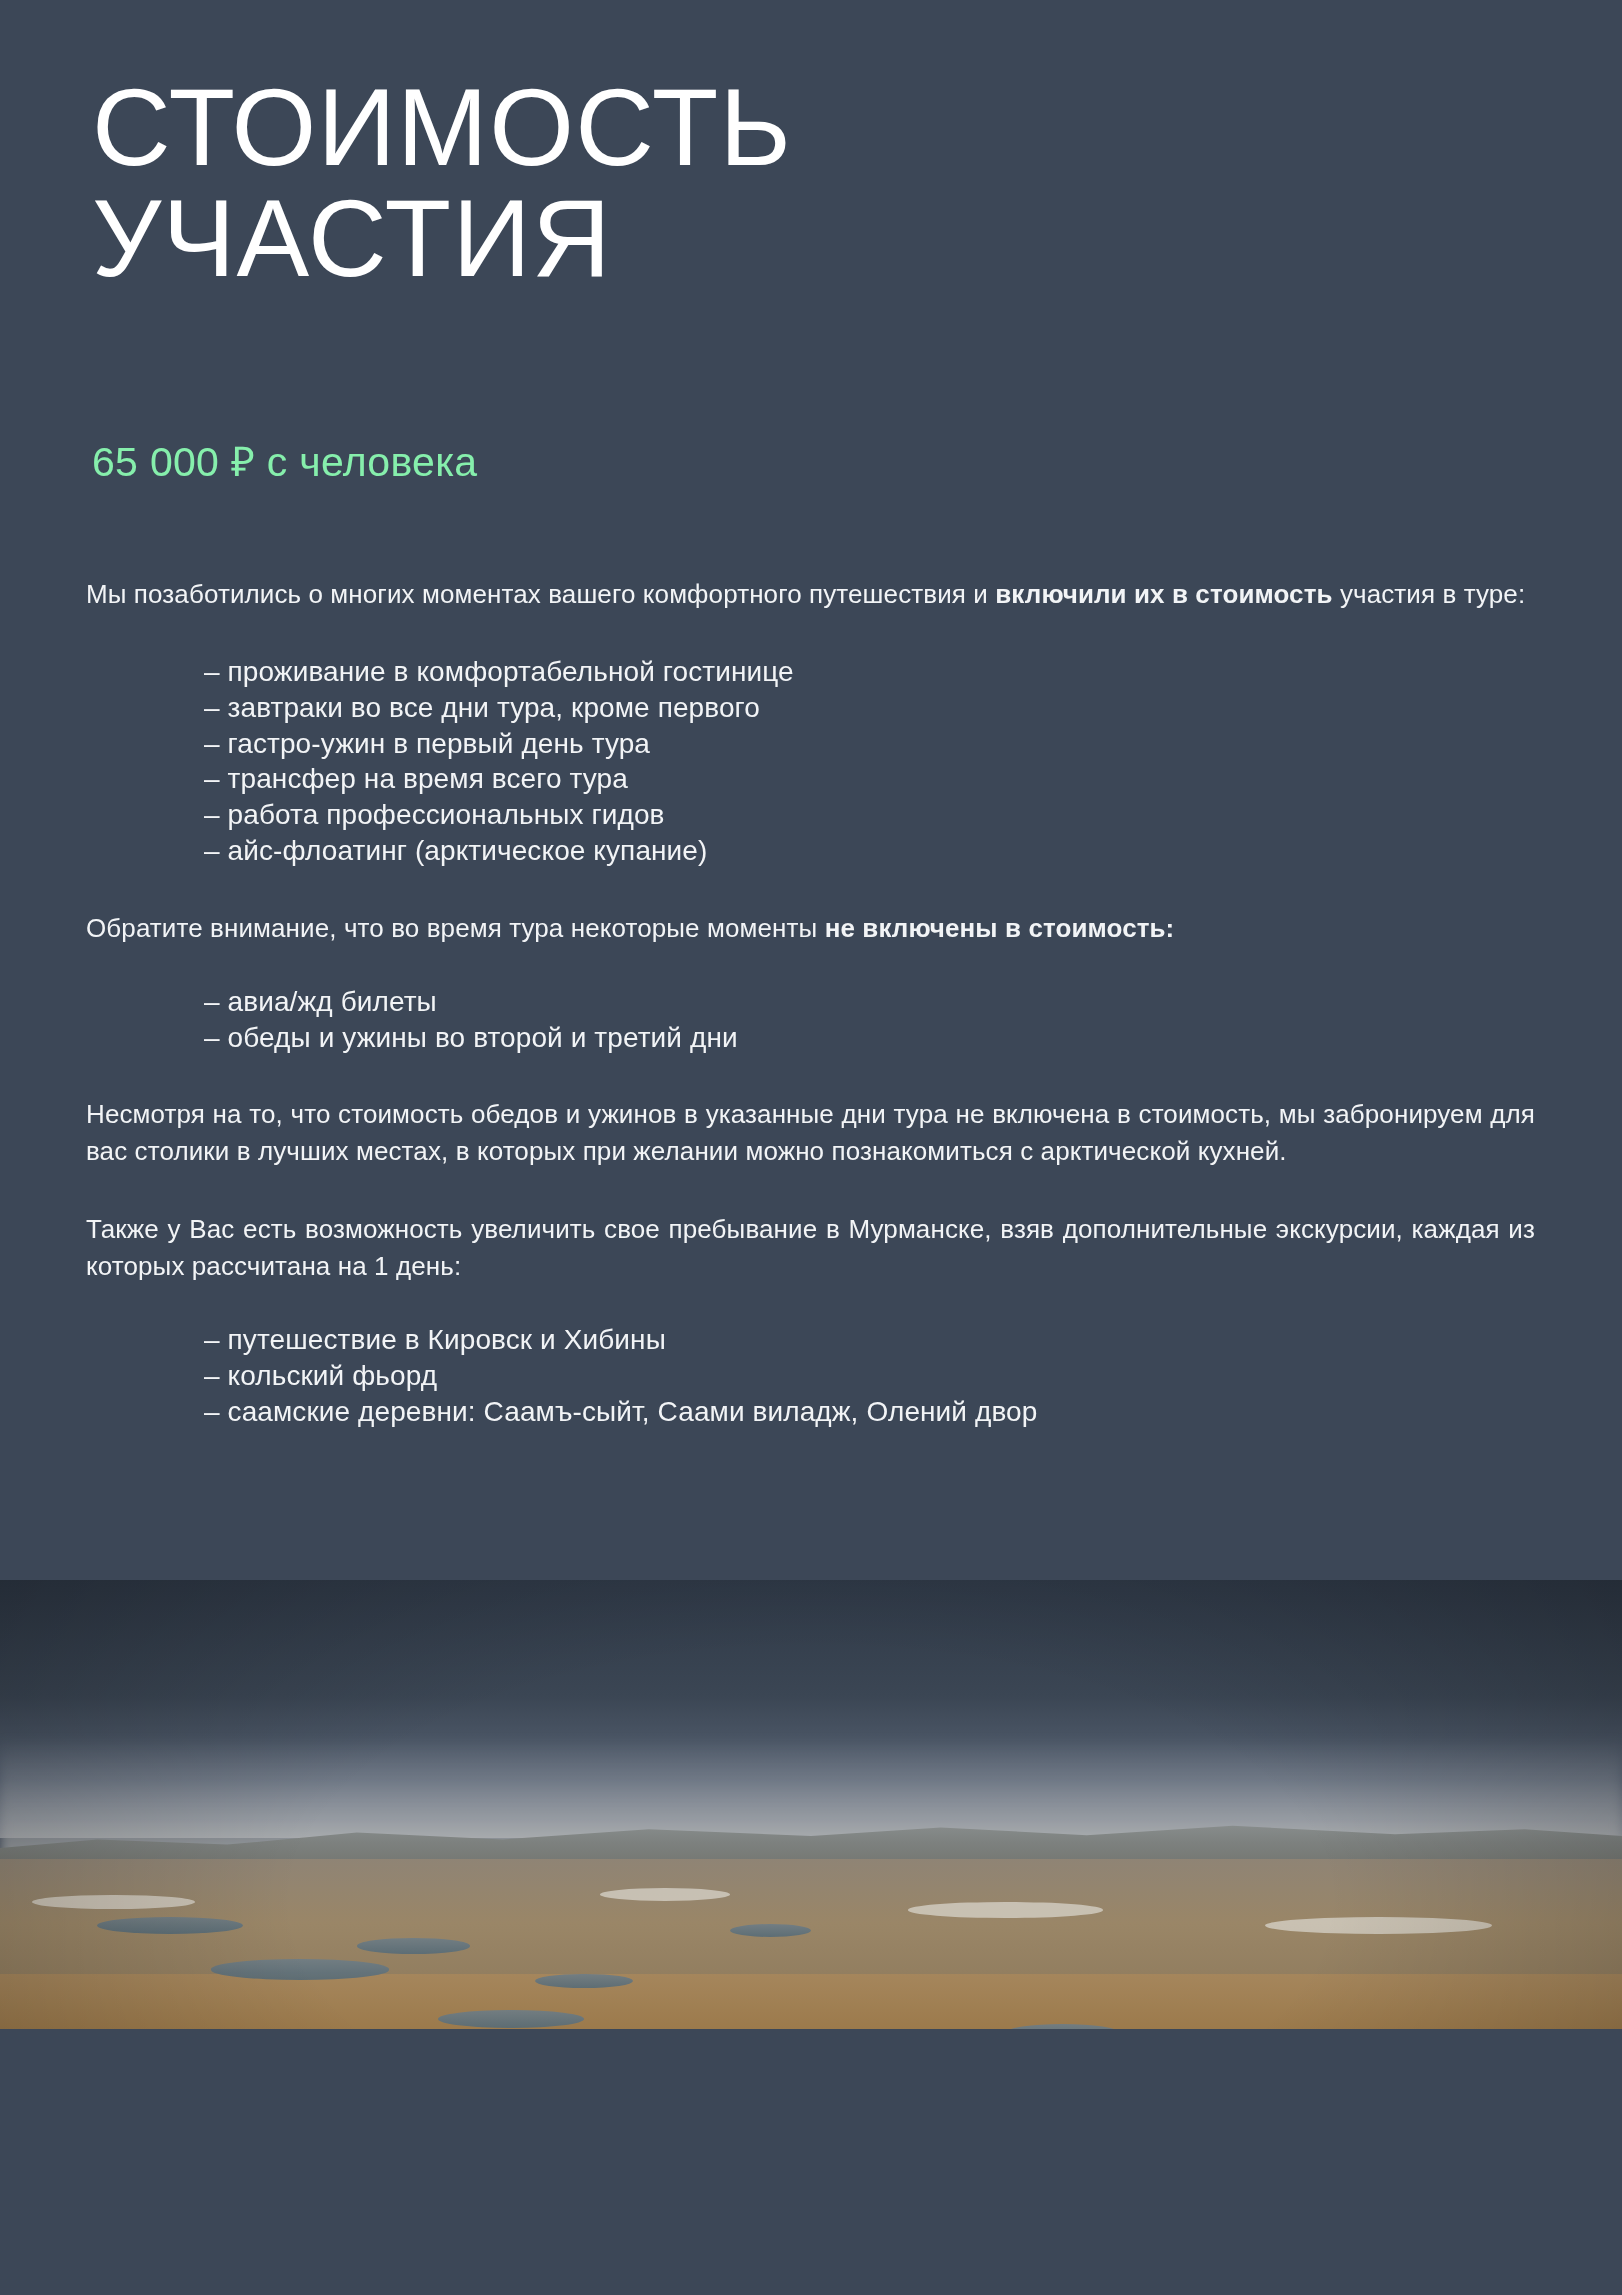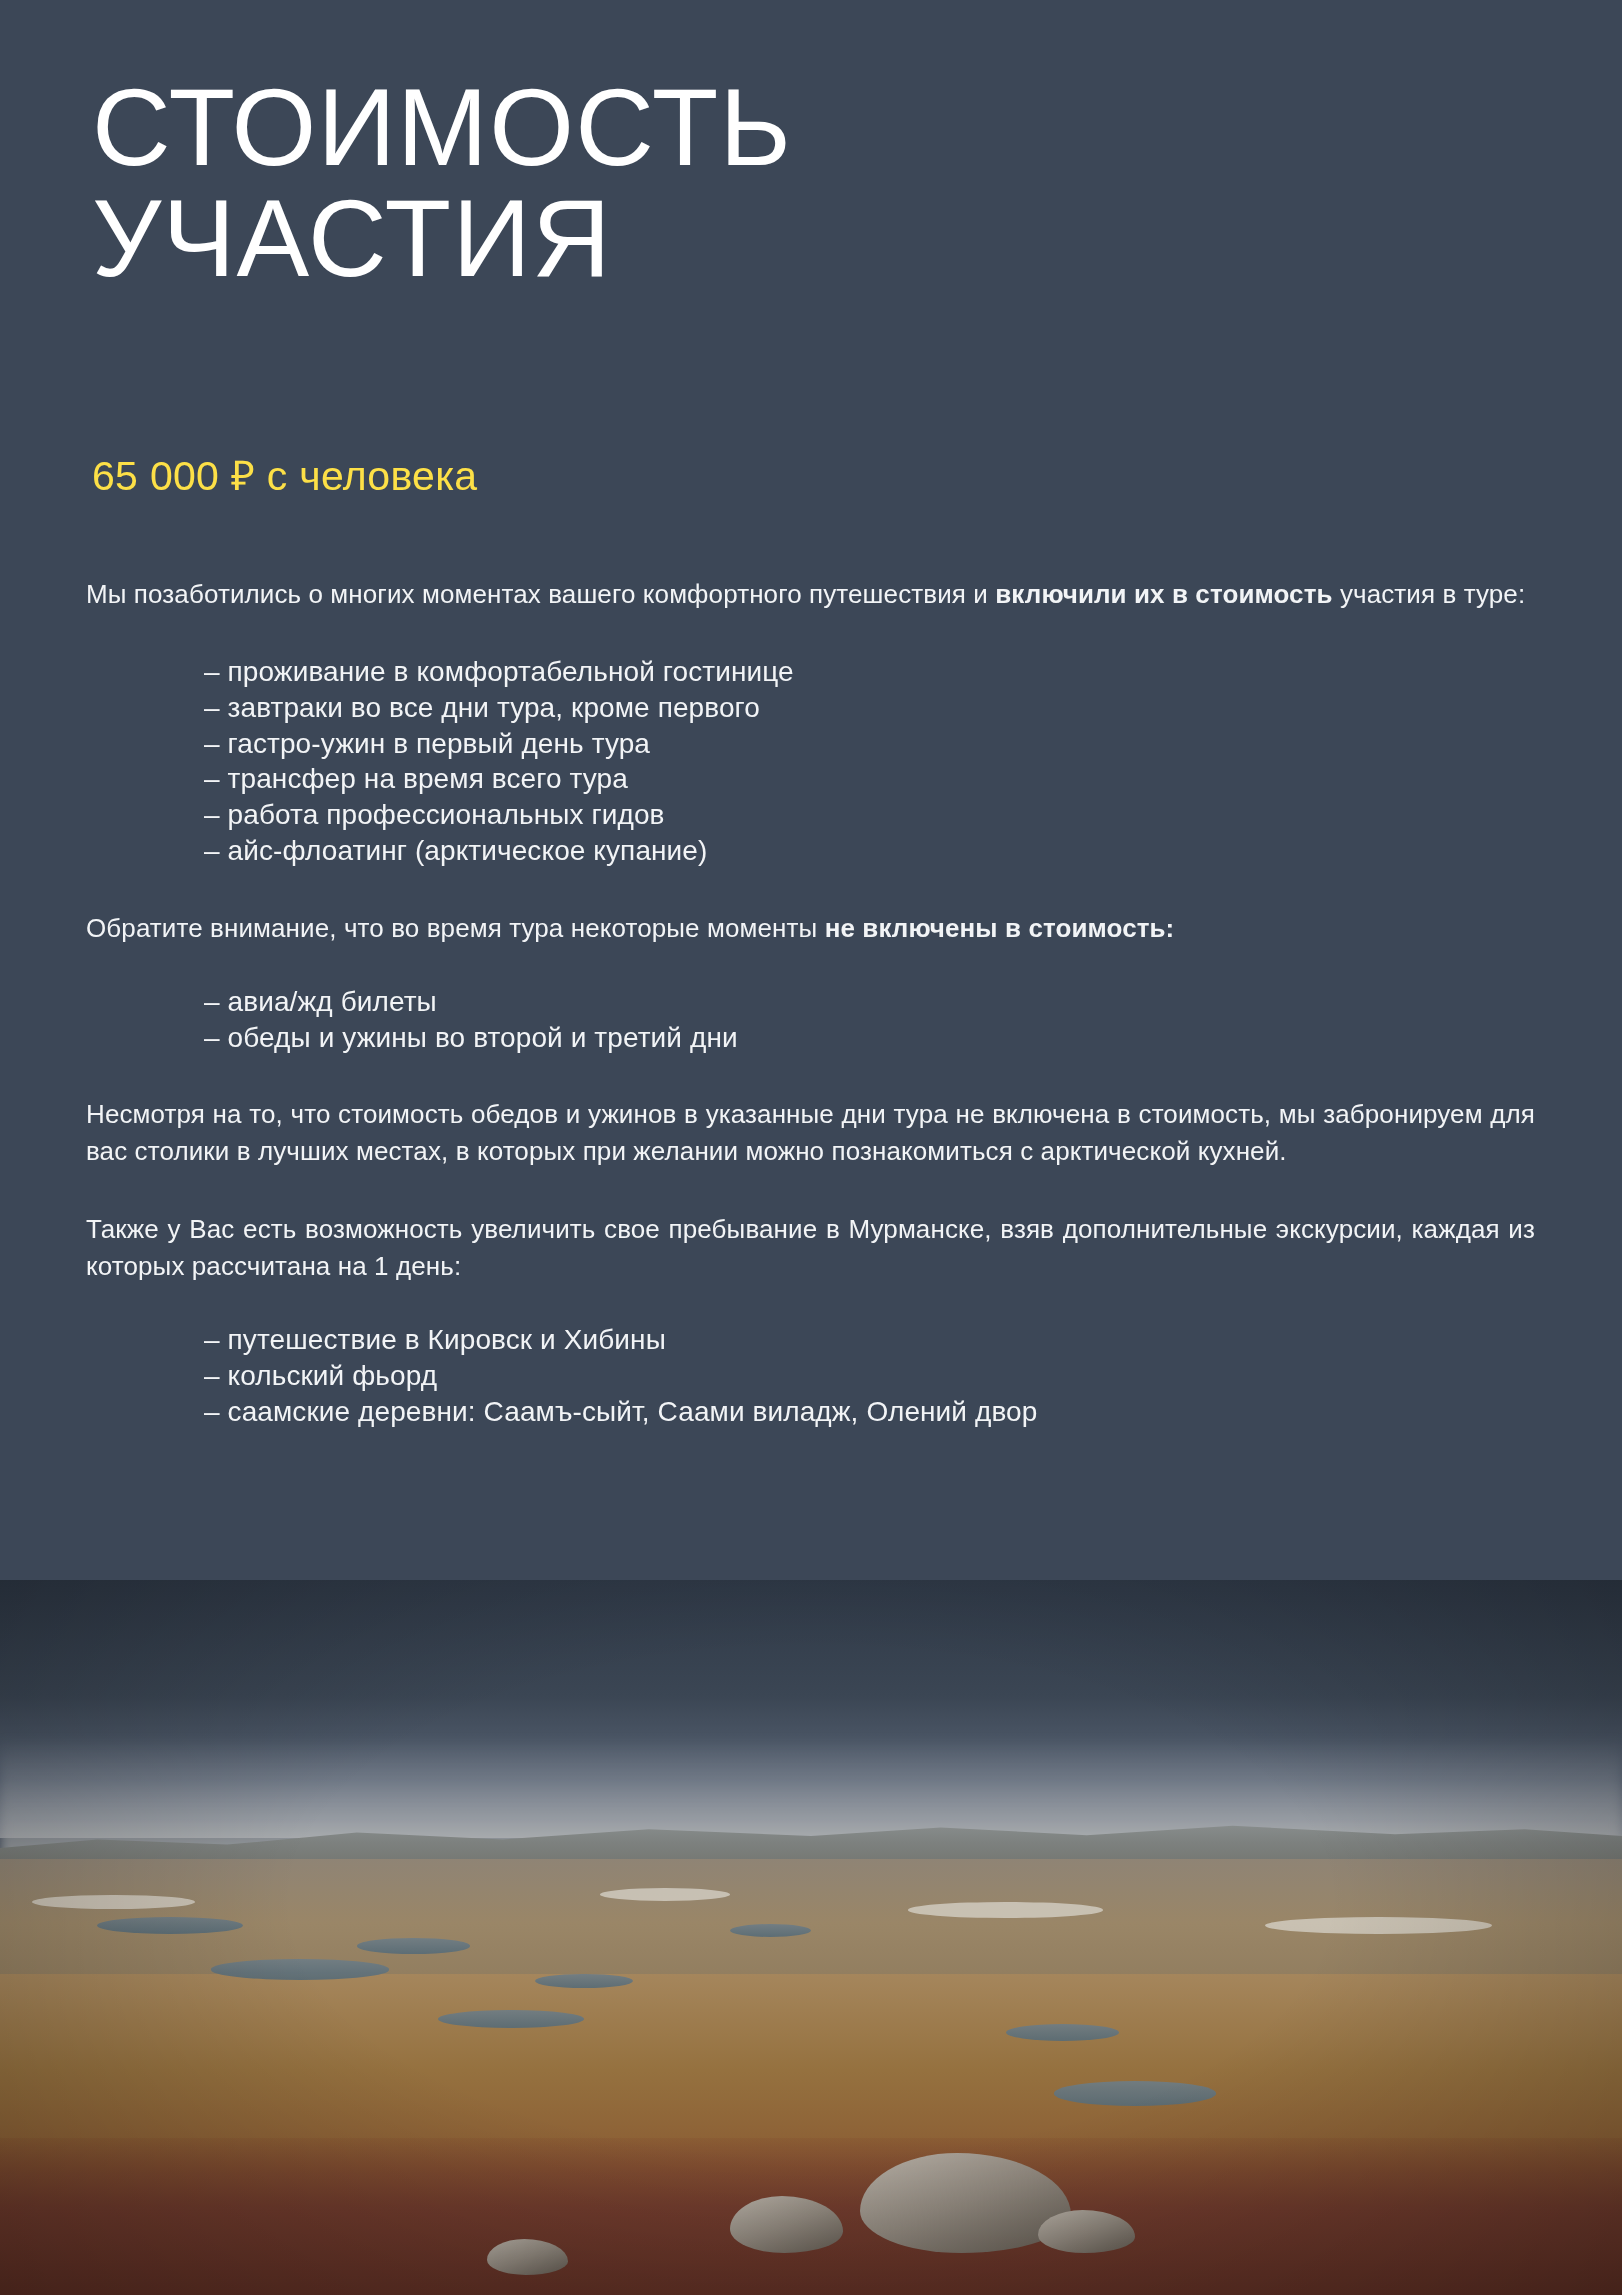--- a/index.html
+++ b/index.html
@@ -12,21 +12,21 @@
     background: #3c4757;
     font-family: "Liberation Sans", sans-serif;
     color: #ffffff;
     overflow: hidden;
     position: relative;
   }
 
   .page {
     position: relative;
     width: 1622px;
-    height: 2295px;
+    height: 2029px;
     background: #3c4757;
     overflow: hidden;
   }
 
   
   .title-block {
     position: absolute;
     left: 92px;
     top: 72px;
     width: 1308px;
@@ -41,22 +41,21 @@
   }
 
   
   .price {
     position: absolute;
     left: 92px;
     top: 432px;
     font-size: 41px;
     font-weight: 400;
     letter-spacing: 0.3px;
-    color: #fde047;
-    margin-top: 14px;
+    color: #86efac;
   }
 
   
   .body-copy {
     position: absolute;
     left: 86px;
     top: 576px;
     width: 1449px;
     color: #f2f4f6;
   }

